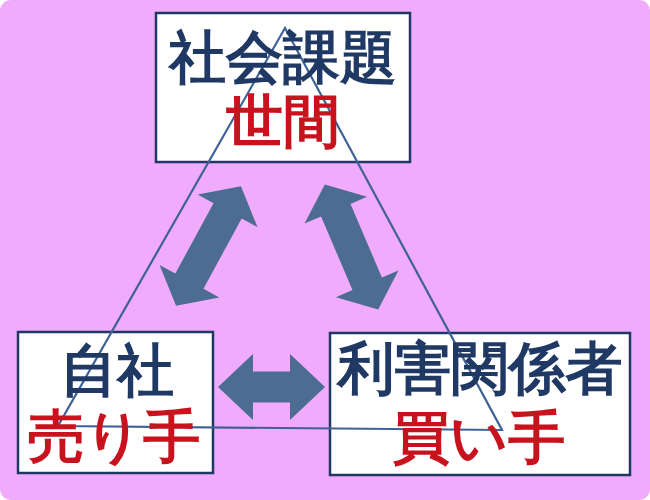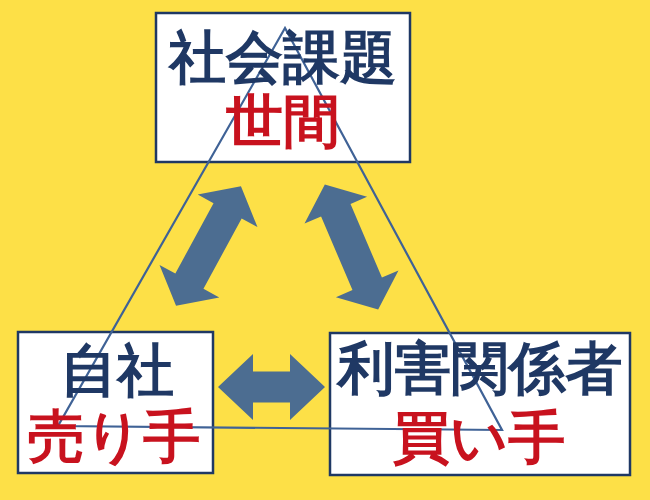--- a/index.html
+++ b/index.html
@@ -4,22 +4,23 @@
 <style>
   html, body {
     margin: 0;
     padding: 0;
     background: #ffffff;
   }
   .stage {
     position: relative;
     width: 650px;
     height: 500px;
-    background: #fde047;
+    background: #f0abfc;
     overflow: hidden;
+    border-radius: 11px;
   }
   svg { display: block; }
   .node-box {
     fill: #ffffff;
     stroke: #1f3864;
     stroke-width: 2.5;
   }
   .triangle-line {
     fill: none;
     stroke: #3f6296;

